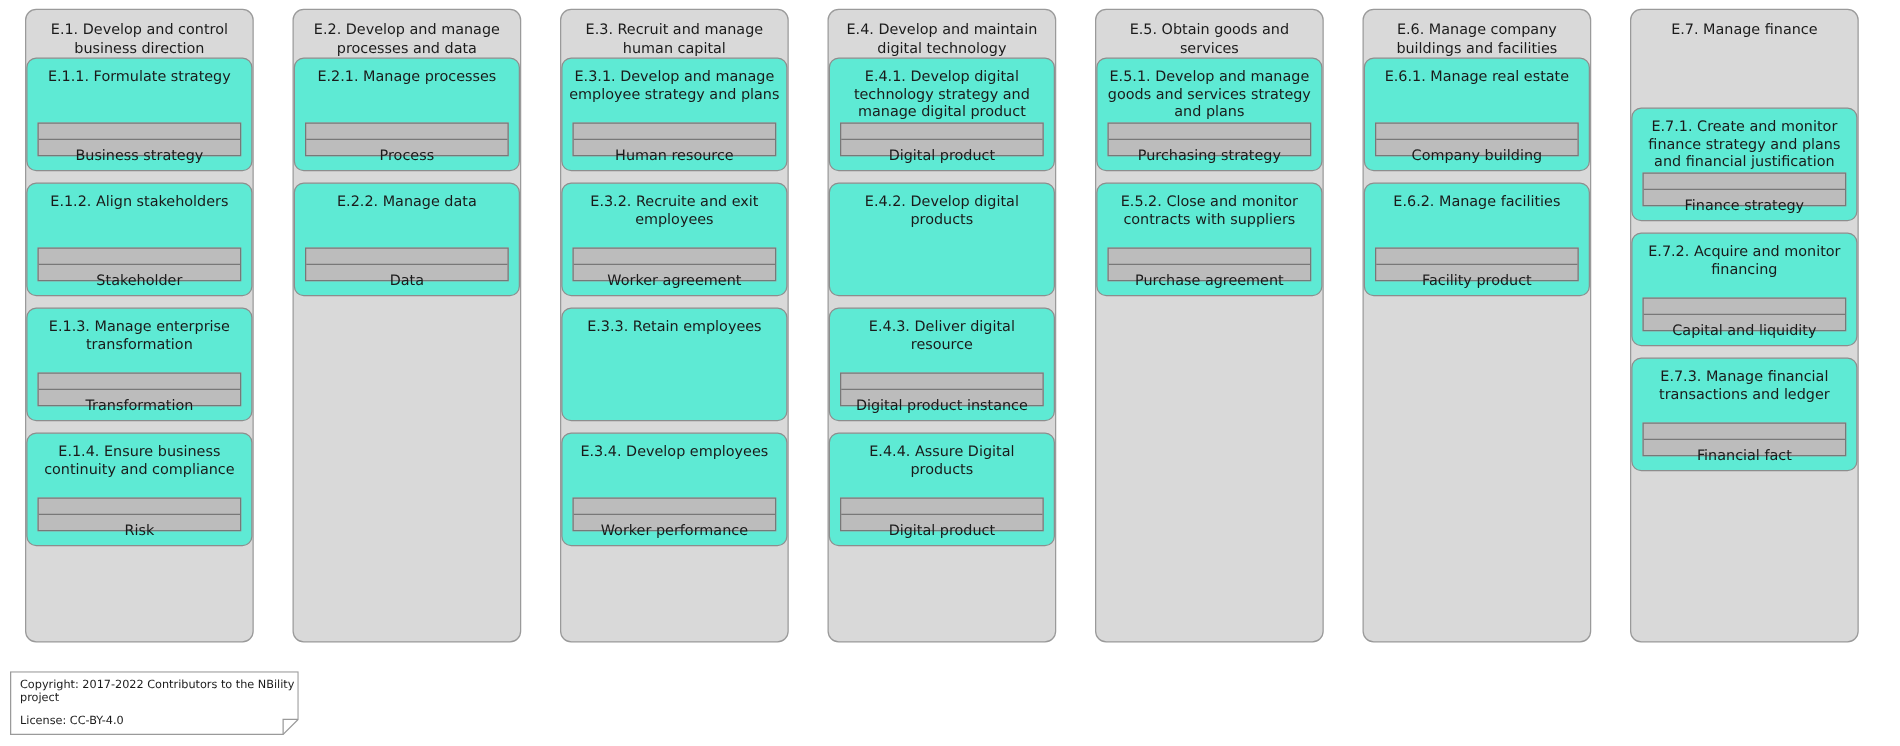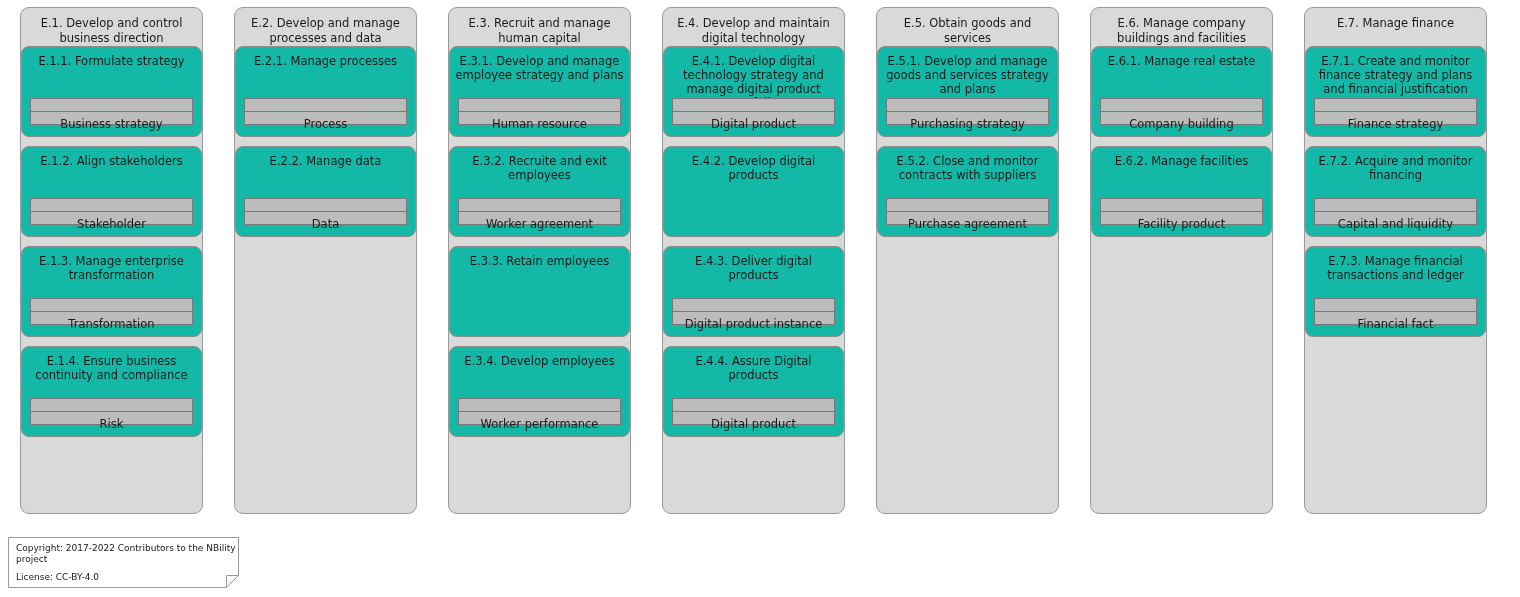--- a/index.html
+++ b/index.html
@@ -44,21 +44,21 @@
     background: #d9d9d9;
     border: 1px solid #9a9a9a;
     border-radius: 9px;
     box-sizing: border-box;
     padding: 8px 6px 20px 6px;
     display: flex;
     flex-direction: column;
     align-items: center;
     position: relative;
   }
-  .col:last-child { margin-right: 0; }
+  .col:last-child { margin-right: 0; gap: 40px; }
 
   .col-title {
     font-size: 11.5px;
     line-height: 15px;
     text-align: center;
     width: 100%;
     padding: 0 2px;
     box-sizing: border-box;
     color: #1a1a1a;
     min-height: 30px;
@@ -71,21 +71,21 @@
     flex-direction: column;
     align-items: center;
     gap: 9px;
     padding-top: 0px;
   }
 
   
   .cap {
     width: 181px;
     box-sizing: border-box;
-    background: #14b8a6;
+    background: #5eead4;
     border: 1px solid #8d8d8d;
     border-radius: 8px;
     display: flex;
     flex-direction: column;
     align-items: center;
     justify-content: flex-start;
     position: relative;
     height: 91px;
     padding-top: 7px;
   }
@@ -251,21 +251,21 @@
           <div class="cap">
             <div class="cap-title">E.4.1. Develop digital technology strategy and manage digital product portfolio</div>
             <div class="obj">
               <div class="obj-label">Digital product</div>
             </div>
           </div>
           <div class="cap">
             <div class="cap-title">E.4.2. Develop digital products</div>
           </div>
           <div class="cap">
-            <div class="cap-title">E.4.3. Deliver digital products</div>
+            <div class="cap-title">E.4.3. Deliver digital resource</div>
             <div class="obj">
               <div class="obj-label">Digital product instance</div>
             </div>
           </div>
           <div class="cap">
             <div class="cap-title">E.4.4. Assure Digital products</div>
             <div class="obj">
               <div class="obj-label">Digital product</div>
             </div>
           </div>

